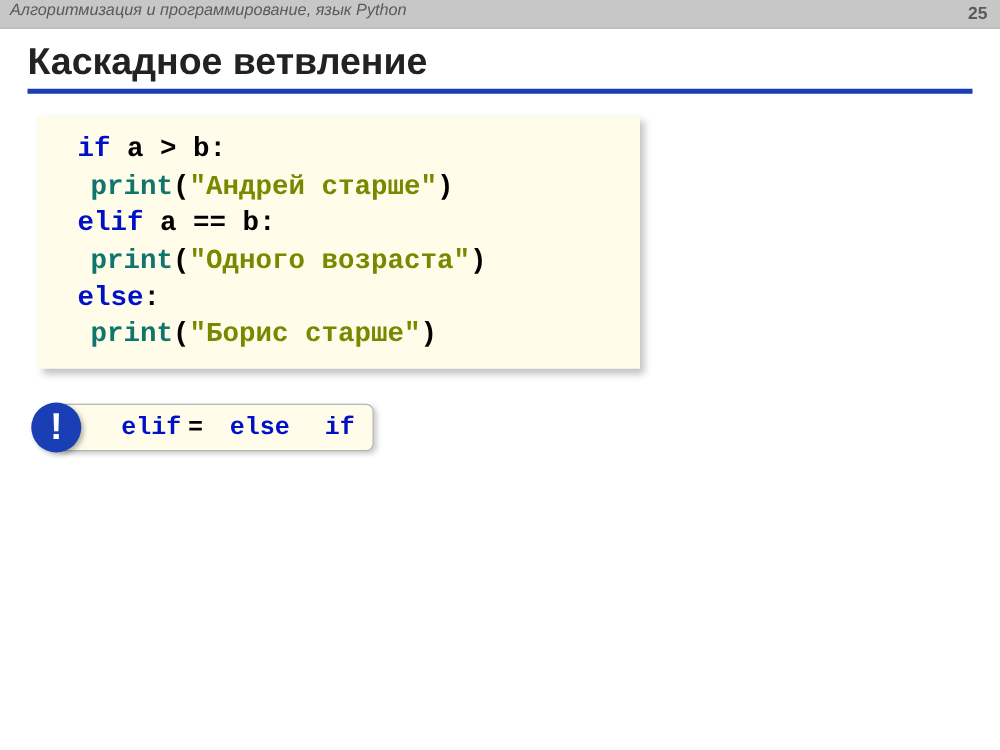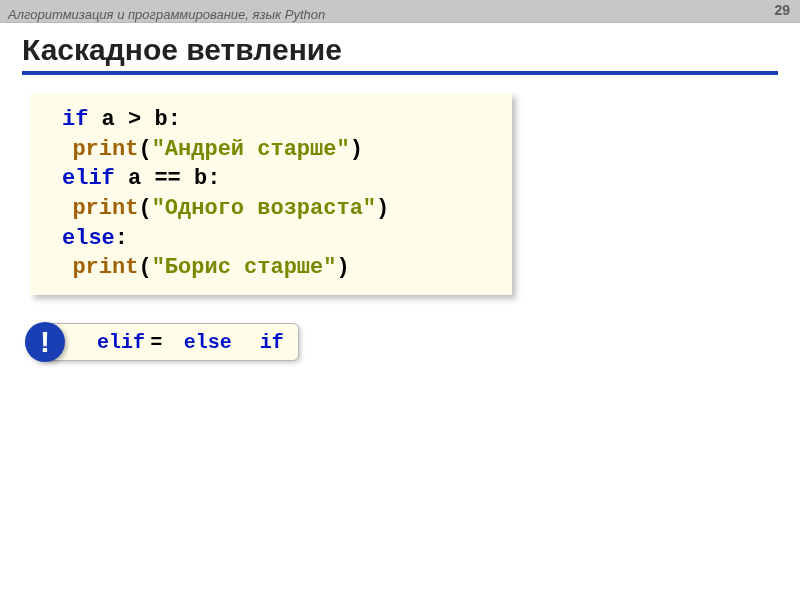--- a/index.html
+++ b/index.html
@@ -14,21 +14,21 @@
   .slide {
     position: relative;
     width: 800px;
     height: 600px;
     background: #ffffff;
   }
   .topbar {
     background: #c7c7c7;
     height: 22px;
     display: flex;
-    align-items: flex-end;
+    align-items: flex-start;
     padding: 0 8px;
     border-bottom: 1px solid #b8b8b8;
   }
   .course-title {
     font-style: italic;
     font-size: 13px;
     color: #5a5a5a;
     flex: 1;
   }
   .pagenum {
@@ -59,21 +59,21 @@
     box-shadow: 4px 4px 6px rgba(0,0,0,0.25);
     padding: 12px 16px 12px 16px;
     font-family: "Courier New", monospace;
     font-size: 22px;
     font-weight: bold;
     line-height: 1.35;
     color: #000;
     white-space: pre;
   }
   .kw   { color: #0010c8; font-weight: bold; margin-left: 16px; }
-  .fn   { color: #a16207; font-weight: bold; }
+  .fn   { color: #0f766e; font-weight: bold; }
   .str  { color: #7a8800; font-weight: bold; }
   .ident{ color: #000; font-weight: bold; }
 
   .note-row {
     display: flex;
     align-items: center;
     margin: 28px 0 0 46px;
   }
   .note-pill {
     background: #fffde9;
@@ -108,21 +108,21 @@
   }
 </style>
 </head>
 <body>
 
 <div class="slide">
 
   <div class="topbar">
     <span class="course-title">Алгоритмизация и программирование, язык Python</span>
   </div>
-  <div class="pagenum">29</div>
+  <div class="pagenum">25</div>
 
   <div class="heading-wrap">
     <h1 class="heading">Каскадное ветвление</h1>
   </div>
 
   <div class="codebox"><span class="kw">if</span> <span class="ident">a</span><span class="ident"> &gt; </span><span class="ident">b</span><span class="ident">:</span>
 <span>  </span><span class="fn">print</span><span class="ident">(</span><span class="str">"Андрей старше"</span><span class="ident">)</span>
 <span class="kw">elif</span> <span class="ident">a</span><span class="ident"> == </span><span class="ident">b</span><span class="ident">:</span>
 <span>  </span><span class="fn">print</span><span class="ident">(</span><span class="str">"Одного возраста"</span><span class="ident">)</span>
 <span class="kw">else</span><span class="ident">:</span>

